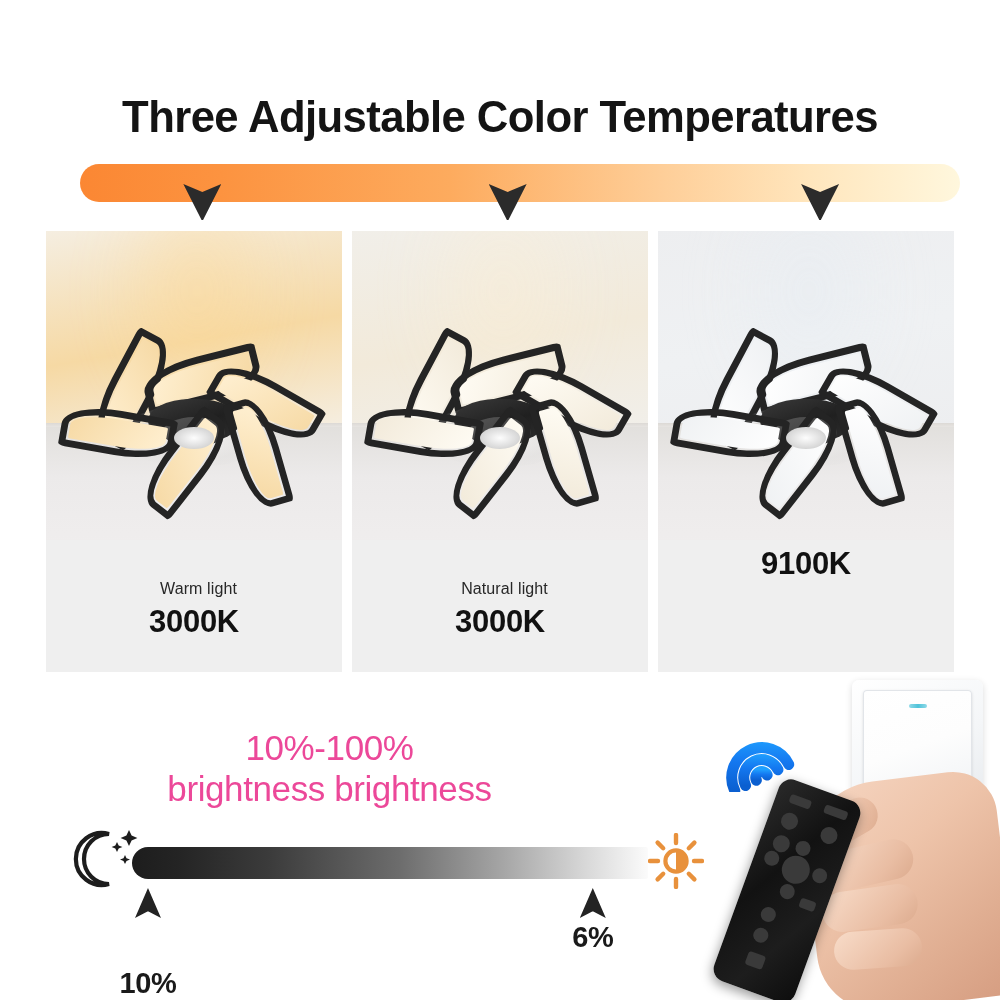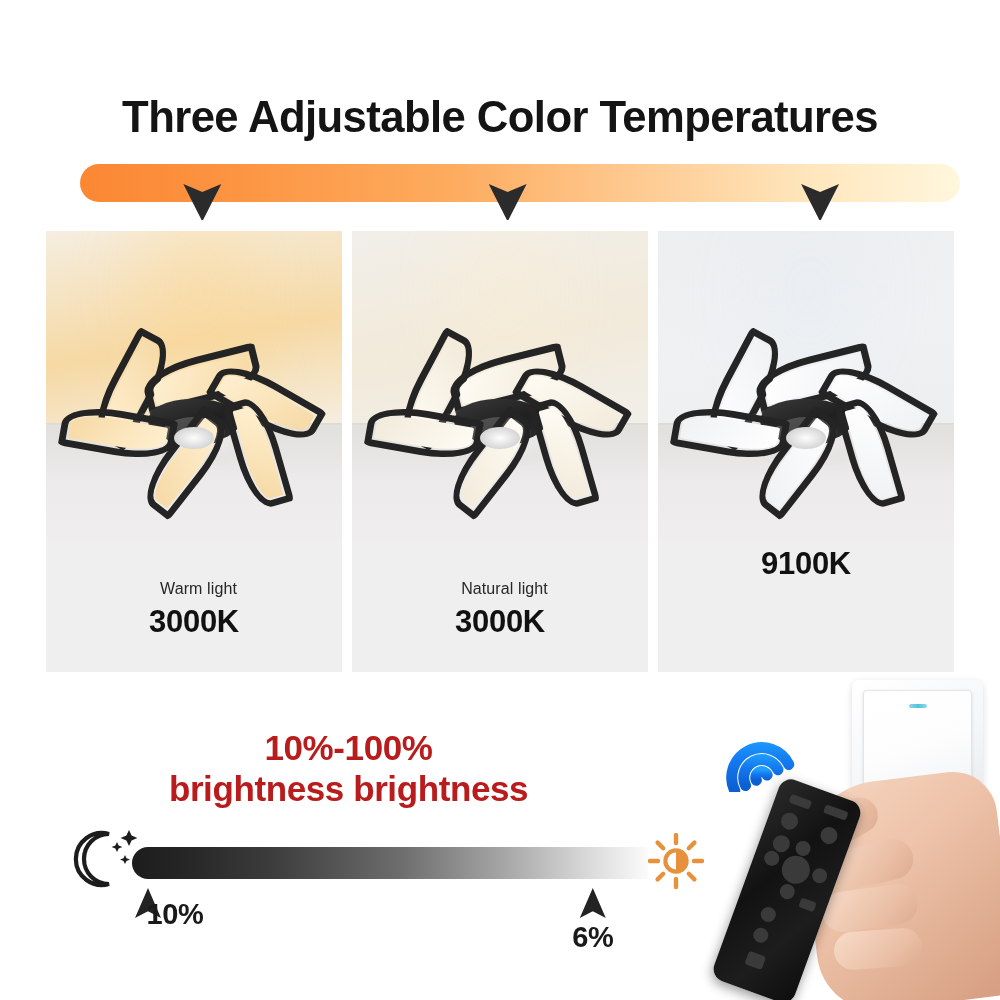--- a/index.html
+++ b/index.html
@@ -113,23 +113,23 @@
     z-index:7;
   }
 
   
   .caption { position:absolute; left:0; top:309px; width:296px; height:132px; background:#efefef; text-align:center; }
   .cap-name { margin-top:40px; font-size:16px; font-weight:normal; color:#272727; letter-spacing:.1px;padding-left:9px; }
   .cap-k { margin-top:6px; font-size:31px; font-weight:bold; color:#111; letter-spacing:-.3px; }
 
   
   .bright-title {
-    position:absolute; left:66px; top:727px; width:565px;
-    text-align:center; font-size:35px; font-weight:bold;
-    line-height:41px; letter-spacing:-.4px; color:#b91c1c;
+    position:absolute; left:47px; top:727px; width:565px;
+    text-align:center; font-size:35px; font-weight:normal;
+    line-height:41px; letter-spacing:-.4px; color:#ec4899;
   }
   .bright-title span { display:block; }
 
   .moon-icon { position:absolute; left:73px; top:826px; width:72px; height:64px; }
   .sun-icon  { position:absolute; left:648px; top:833px; width:56px; height:56px; }
 
   .bright-bar {
     position:absolute; left:132px; top:847px; width:516px; height:32px;
     border-radius:16px 2px 2px 16px;
     background:linear-gradient(90deg,#1d1d1d 0%,#242424 9%,#3c3c3c 27%,#6d6d6d 52%,#a6a6a6 72%,#d8d8d8 88%,#fbfbfb 100%);
@@ -348,21 +348,21 @@
   <path d="M28 17.4 A10.6 10.6 0 0 1 28 38.6 Z" fill="#e8913c"></path>
 </svg>
 
 <div class="bright-bar"></div>
 <div class="up-marker" id="bm0" style="left: 147.996px; top: 888px;">
     <div class="tri"></div>
   </div>
 <div class="up-marker" id="bm1" style="left: 592.788px; top: 888px;">
     <div class="tri"></div>
   </div>
-<div class="pct" id="pctmin" style="left: 147.996px; top: 898px; margin-left: 27px;">10%</div>
+<div class="pct" id="pctmin" style="left: 147.996px; top: 967px;">10%</div>
 <div class="pct" id="pctmax" style="left: 592.788px; top: 921px;">6%</div>
 
 <div class="switch">
   <div class="rocker">
     <div class="led"></div>
   </div>
 </div>
 
 <svg class="wifi" viewBox="0 0 108 80">
   <defs>

